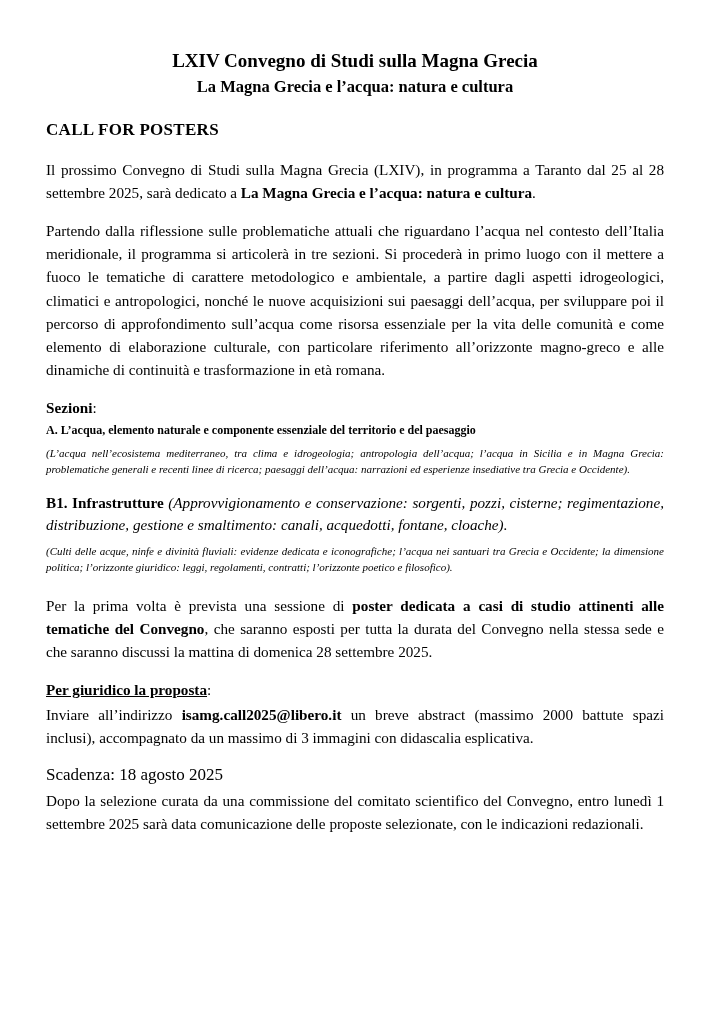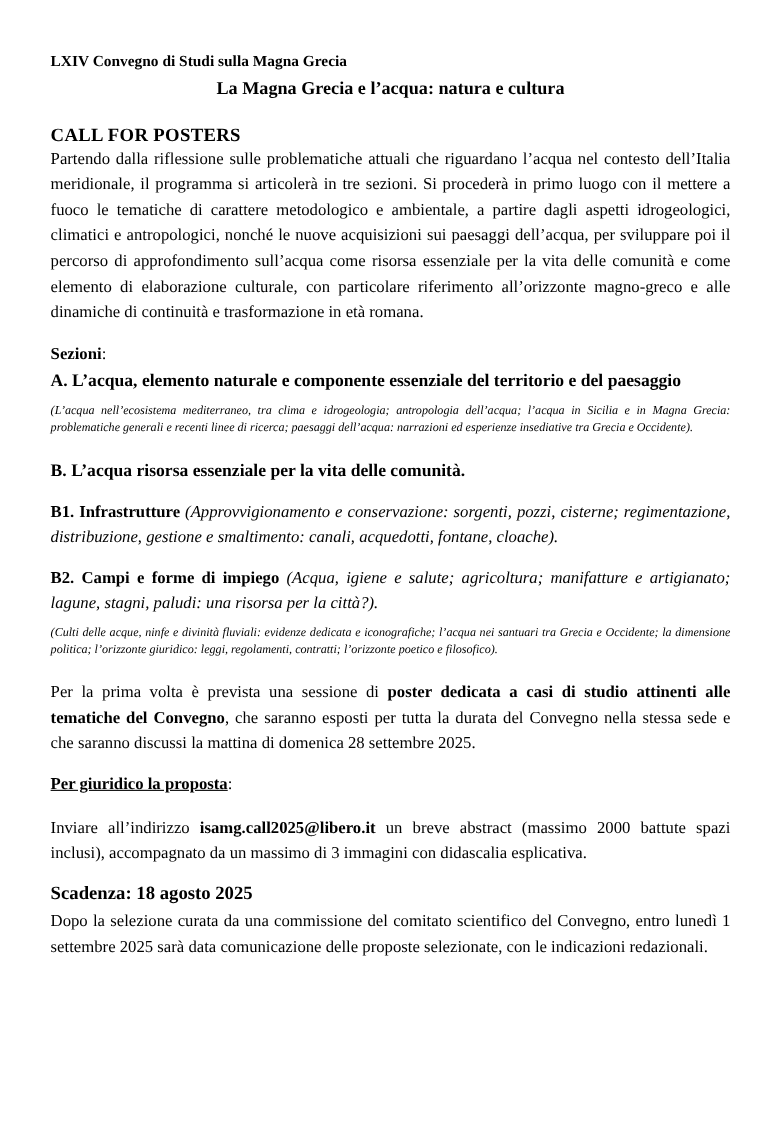--- a/index.html
+++ b/index.html
@@ -19,23 +19,23 @@
     height: 1024px;
     box-sizing: border-box;
     padding: 48px 46px 20px 46px;
     position: relative;
   }
   .t-just { text-align: justify; }
   .bold { font-weight: bold; text-align: center; }
   .ital { font-style: italic; margin-top: 20px; }
 
   .title-line1 {
-    font-size: 14px;
+    font-size: 19px;
     font-weight: bold;
-    text-align: left;
+    text-align: center;
     line-height: 1.35;
   }
   .title-line2 {
     font-size: 16.5px;
     font-weight: bold;
     text-align: center;
     line-height: 1.35;
     margin-top: 2px;
   }
   .callfor {
@@ -53,21 +53,21 @@
     margin-top: 18px;
   }
   .body-p.tight { margin-top: 0; }
 
   .sec-head {
     font-size: 15.2px;
     line-height: 1.5;
     margin-top: 16px;
   }
   .sec-sub {
-    font-size: 16px;
+    font-size: 12px;
     line-height: 1.5;
     margin-top: 1px;
     font-weight: bold;
   }
   .sec-desc {
     font-size: 11px;
     line-height: 1.45;
     text-align: justify;
     font-style: italic;
     margin-top: 7px;
@@ -77,52 +77,51 @@
     line-height: 1.5;
     text-align: justify;
     margin-top: 14px;
   }
   .gap-lg { margin-top: 20px; }
 
   .underline { text-decoration: underline; }
 
   .scadenza {
     font-size: 17px;
-    font-weight: bold;
+    font-weight: normal;
     margin-top: 10px;
   }
 </style>
 </head>
 <body>
 
 <div class="page">
 
   <div class="title-line1">LXIV Convegno di Studi sulla Magna Grecia</div>
   <div class="title-line2">La Magna Grecia e l’acqua: natura e cultura</div>
   <div class="callfor">CALL FOR POSTERS</div>
 
+  <p class="body-p"><span>Il prossimo Convegno di Studi sulla Magna Grecia (LXIV), in programma a Taranto dal 25 al 28 settembre 2025, sarà dedicato a </span><span class="bold">La Magna Grecia e l’acqua: natura e cultura</span><span>.</span></p>
 
   <p class="body-p tight">Partendo dalla riflessione sulle problematiche attuali che riguardano l’acqua nel contesto dell’Italia meridionale, il programma si articolerà in tre sezioni. Si procederà in primo luogo con il mettere a fuoco le tematiche di carattere metodologico e ambientale, a partire dagli aspetti idrogeologici, climatici e antropologici, nonché le nuove acquisizioni sui paesaggi dell’acqua, per sviluppare poi il percorso di approfondimento sull’acqua come risorsa essenziale per la vita delle comunità e come elemento di elaborazione culturale, con particolare riferimento all’orizzonte magno-greco e alle dinamiche di continuità e trasformazione in età romana.</p>
 
   <div class="sec-head"><span class="bold">Sezioni</span><span>:</span></div>
 
   <div class="sec-sub">A. L’acqua, elemento naturale e componente essenziale del territorio e del paesaggio</div>
   <div class="sec-desc">(L’acqua nell’ecosistema mediterraneo, tra clima e idrogeologia; antropologia dell’acqua; l’acqua in Sicilia e in Magna Grecia: problematiche generali e recenti linee di ricerca; paesaggi dell’acqua: narrazioni ed esperienze insediative tra Grecia e Occidente).</div>
 
-  <div class="sec-sub gap-lg">B. L’acqua risorsa essenziale per la vita delle comunità.</div>
 
   <div class="sec-block"><span class="bold">B1. Infrastrutture</span> <span class="ital">(Approvvigionamento e conservazione: sorgenti, pozzi, cisterne; regimentazione, distribuzione, gestione e smaltimento: canali, acquedotti, fontane, cloache).</span></div>
 
-  <div class="sec-block"><span class="bold">B2. Campi e forme di impiego</span> <span class="ital">(Acqua, igiene e salute; agricoltura; manifatture e artigianato; lagune, stagni, paludi: una risorsa per la città?).</span></div>
 
   <div class="sec-desc">(Culti delle acque, ninfe e divinità fluviali: evidenze dedicata e iconografiche; l’acqua nei santuari tra Grecia e Occidente; la dimensione politica; l’orizzonte giuridico: leggi, regolamenti, contratti; l’orizzonte poetico e filosofico).</div>
 
   <p class="body-p"><span>Per la prima volta è prevista una sessione di </span><span class="bold">poster dedicata a casi di studio attinenti alle tematiche del Convegno</span><span>, che saranno esposti per tutta la durata del Convegno nella stessa sede e che saranno discussi la mattina di domenica 28 settembre 2025.</span></p>
 
   <div class="sec-head" style="margin-top:10px"><span class="bold underline">Per giuridico la proposta</span><span>:</span></div>
 
-  <p class="body-p tight t-just" style="margin-top:16px"><span>Inviare all’indirizzo </span><span class="bold">isamg.call2025@libero.it</span><span> un breve abstract (massimo 2000 battute spazi inclusi), accompagnato da un massimo di 3 immagini con didascalia esplicativa.</span></p>
+  <p class="body-p tight t-just" style="margin-top:2px"><span>Inviare all’indirizzo </span><span class="bold">isamg.call2025@libero.it</span><span> un breve abstract (massimo 2000 battute spazi inclusi), accompagnato da un massimo di 3 immagini con didascalia esplicativa.</span></p>
 
   <div class="scadenza">Scadenza: 18 agosto 2025</div>
 
   <p class="body-p tight t-just" style="margin-top:4px">Dopo la selezione curata da una commissione del comitato scientifico del Convegno, entro lunedì 1 settembre 2025 sarà data comunicazione delle proposte selezionate, con le indicazioni redazionali.</p>
 
 </div>
 
 </body></html>

